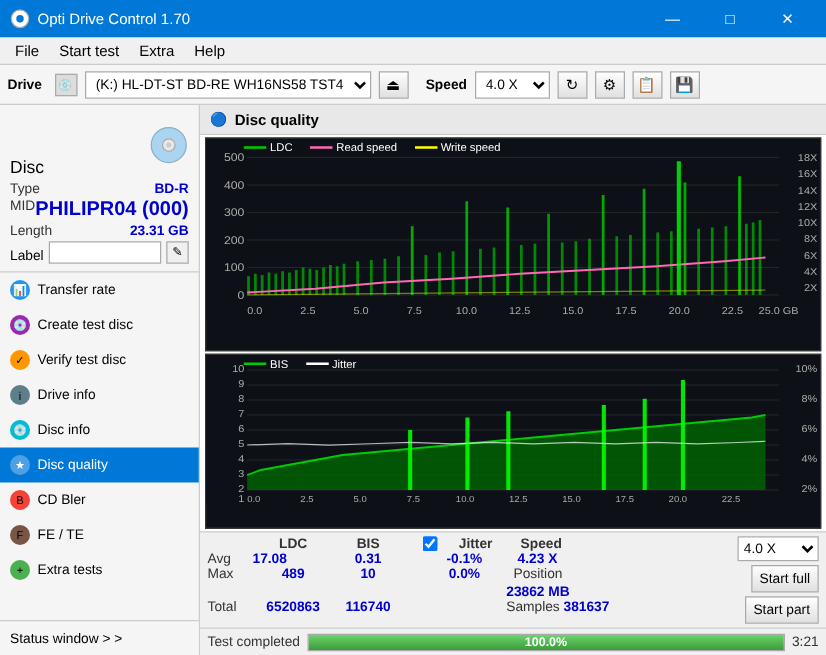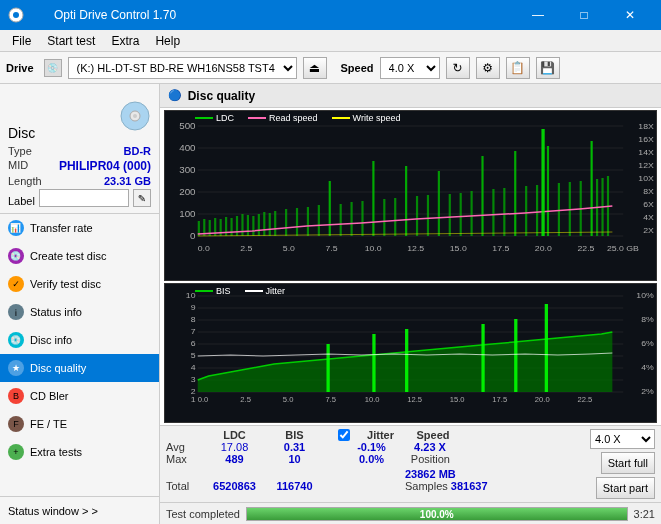--- a/index.html
+++ b/index.html
@@ -1,21 +1,21 @@
 <!DOCTYPE html>
 <html><head>
   <meta charset="utf-8">
   <style>
     * { margin: 0; padding: 0; box-sizing: border-box; }
     body { width: 661px; height: 524px; font-family: 'Segoe UI', Tahoma, sans-serif; font-size: 11px; background: #f0f0f0; overflow: hidden; }
     
     
     .title-bar { background: #0078d7; color: white; height: 30px; display: flex; align-items: center; padding: 0 8px; user-select: none; }
     .title-bar-icon { width: 16px; height: 16px; margin-right: 6px; }
-    .title-bar-text { flex: 1; font-size: 12px; margin-left: 24px; }
+    .title-bar-text { flex: 1; font-size: 12px; }
     .title-bar-controls { display: flex; gap: 0; }
     .title-bar-btn { width: 46px; height: 30px; background: transparent; border: none; color: white; font-size: 12px; cursor: pointer; display: flex; align-items: center; justify-content: center; }
     
     
     .menu-bar { background: #f0f0f0; height: 22px; display: flex; align-items: center; padding: 0 4px; border-bottom: 1px solid #ccc; }
     .menu-item { padding: 2px 8px; cursor: pointer; font-size: 12px; }
     
     
     .drive-toolbar { background: #f5f5f5; height: 32px; display: flex; align-items: center; padding: 0 6px; border-bottom: 1px solid #ccc; gap: 6px; }
     .drive-label { font-size: 11px; font-weight: bold; margin-right: 4px; }
@@ -130,21 +130,21 @@
             <circle cx="16" cy="16" r="2" fill="#ccc"></circle>
           </svg>
         </div>
       </div>
       <div class="disc-row">
         <span class="disc-row-label">Type</span>
         <span class="disc-row-value">BD-R</span>
       </div>
       <div class="disc-row">
         <span class="disc-row-label">MID</span>
-        <span class="disc-row-value" style="font-size:12px;">PHILIPR04 (000)</span>
+        <span class="disc-row-value" style="font-size:16px;">PHILIPR04 (000)</span>
       </div>
       <div class="disc-row">
         <span class="disc-row-label">Length</span>
         <span class="disc-row-value">23.31 GB</span>
       </div>
       <div class="label-row">
         <span>Label</span>
         <input type="text" class="label-input" style="">
         <button style="width:18px;height:18px;font-size:10px;border:1px solid #aaa;background:#f0f0f0;cursor:pointer;">✎</button>
       </div>
@@ -158,21 +158,21 @@
       <div class="nav-item">
         <div class="nav-icon" style="background:#9C27B0;">💿</div>
         <span>Create test disc</span>
       </div>
       <div class="nav-item">
         <div class="nav-icon" style="background:#FF9800;">✓</div>
         <span>Verify test disc</span>
       </div>
       <div class="nav-item">
         <div class="nav-icon" style="background:#607D8B;">ℹ</div>
-        <span>Status info</span>
+        <span>Drive info</span>
       </div>
       <div class="nav-item">
         <div class="nav-icon" style="background:#00BCD4;">💿</div>
         <span>Disc info</span>
       </div>
       <div class="nav-item active">
         <div class="nav-icon">★</div>
         <span>Disc quality</span>
       </div>
       <div class="nav-item">
@@ -393,21 +393,21 @@
             <span style="width:16px;"></span>
             <div style="display:flex;align-items:center;gap:3px;">
               <input type="checkbox" checked="" style="width: 12px; height: 12px;">
               <span style="width:55px;text-align:center;">Jitter</span>
             </div>
             <span style="width:50px;text-align:center;">Speed</span>
           </div>
 
           <div style="display:flex; font-size:11px; color:#333;">
             <span style="width:36px;">Avg</span>
-            <span style="width:65px;text-align:center;color:#0000cc;font-weight:normal;">17.08</span>
+            <span style="width:65px;color:#0000cc;font-weight:bold;">17.08</span>
             <span style="width:55px;text-align:center;color:#0000cc;font-weight:bold;">0.31</span>
             <span style="width:16px;"></span>
             <span style="width:67px;text-align:center;color:#0000cc;font-weight:bold;">-0.1%</span>
             <span style="width:50px;text-align:center;">
               <span style="color:#0000cc;font-weight:bold;">4.23 X</span>
             </span>
           </div>
 
           <div style="display:flex; font-size:11px; color:#333;">
             <span style="width:36px;">Max</span>

